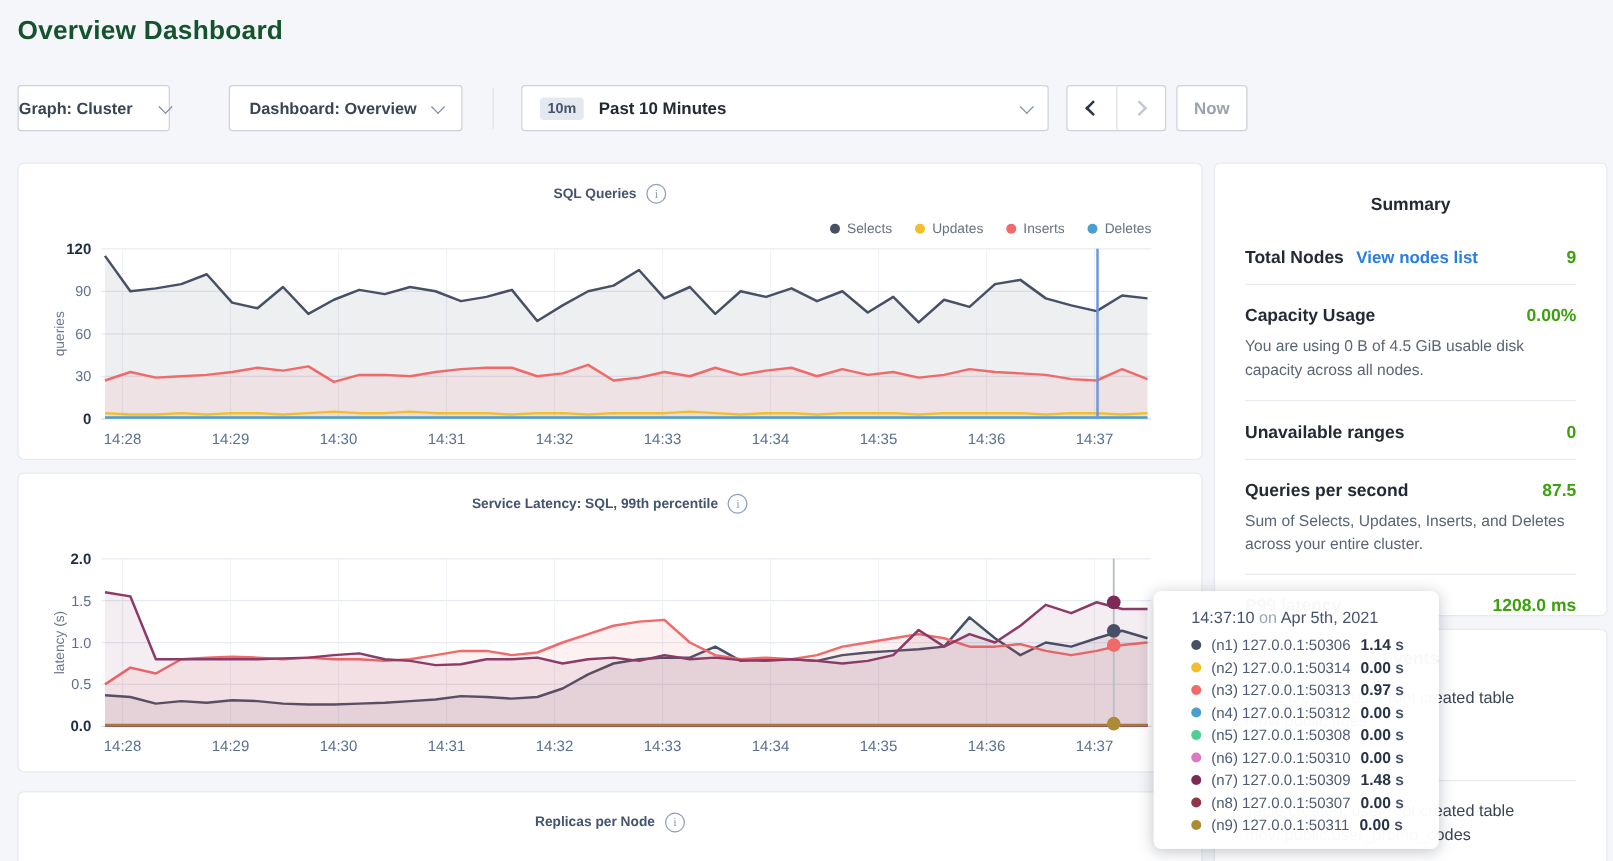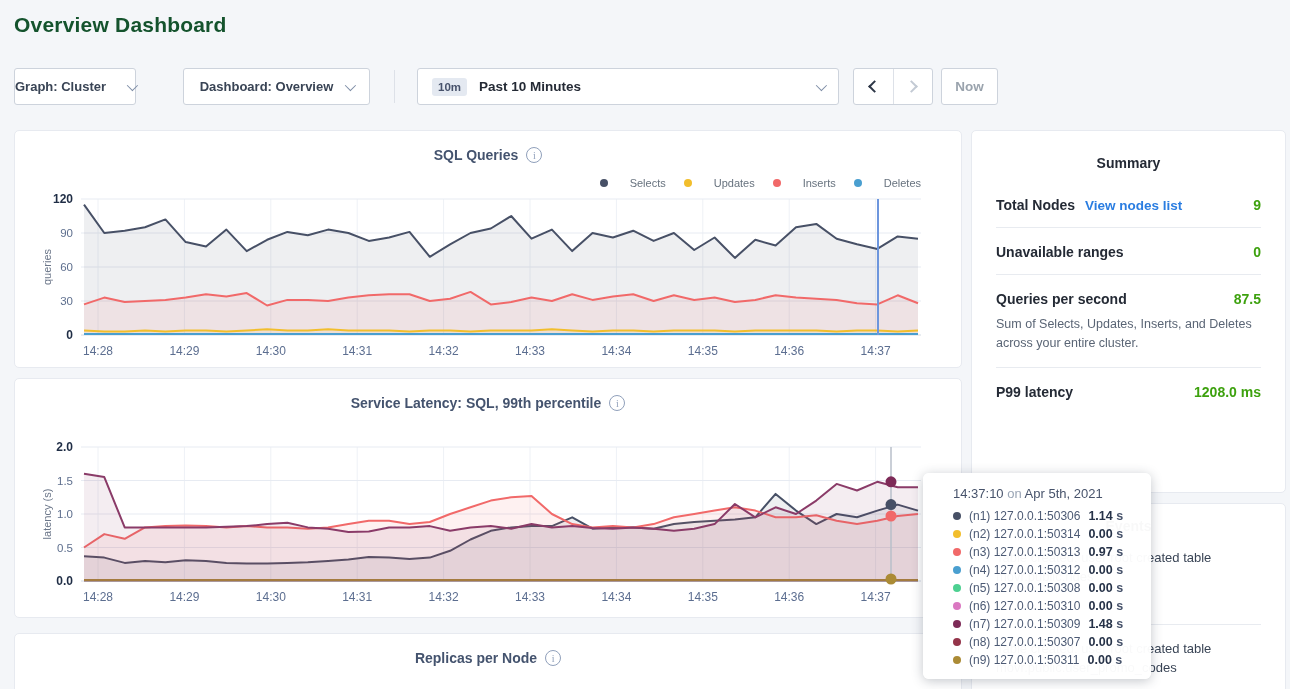--- a/index.html
+++ b/index.html
@@ -27,26 +27,26 @@
 
   
   .card { position:absolute; background:#fff; border:1px solid #e7eaf0; border-radius:5px; }
   #chart0 { left:14px; top:130px;  width:948px; height:238px; }
   #chart1 { left:14px; top:378px;  width:948px; height:240px; }
   #chart2 { left:14px; top:633px;  width:948px; height:70px; }
   #summary-card { left:971px; top:130px; width:315px; height:363px; }
   #events-card  { left:971px; top:503px; width:315px; height:200px; }
 
   .chart-head { position:absolute; top:16px; left:0; right:0; display:flex; justify-content:center; align-items:center; gap:8px; }
-  .chart-title { font-size:14px; font-weight:700; color:#44536e; }
+  .chart-title { font-size:11px; font-weight:700; color:#44536e; }
   .inf { width:16px; height:16px; border:1px solid #90a0bb; border-radius:50%; color:#90a0bb; font-size:10px; display:inline-flex;
          align-items:center; justify-content:center; cursor:pointer; }
   .inf::after { content:"i"; font-family:"Liberation Serif", serif; }
   .legend { position:absolute; top:46px; right:40px; display:flex; gap:18px; }
-  .leg-item { display:flex; align-items:center; gap:22px; font-size:11px; color:#67727e; cursor:pointer; }
+  .leg-item { display:flex; align-items:center; gap:6px; font-size:11px; color:#67727e; cursor:pointer; }
   .dot { width:8px; height:8px; border-radius:50%; flex:none; }
   svg.plot { position:absolute; left:0; top:0; }
   svg .xt { text-anchor:middle; font-size:12px; fill:#5c6e90; font-family:"Liberation Sans",sans-serif; }
   svg .yt { text-anchor:end; font-size:11.5px; fill:#5e6f8e; font-family:"Liberation Sans",sans-serif; }
   svg .yt.b { font-weight:700; fill:#1f2d45; font-size:12px; }
   svg .ylab { text-anchor:middle; font-size:11px; fill:#6b7689; font-family:"Liberation Sans",sans-serif; }
 
   
   .sum-title { padding:24px 0 10px; text-align:center; font-size:14px; font-weight:700; color:#242a35; }
   .sum-body { padding:0 24px; }
@@ -243,20 +243,27 @@
     <div class="sum-body">
         <div class="sum-row">
           <div class="sum-line">
             <span class="sum-label">Total Nodes</span>
             <a class="sum-link">View nodes list</a>
             <span class="sum-value">9</span>
           </div>
         </div>
         <div class="sum-row">
           <div class="sum-line">
+            <span class="sum-label">Capacity Usage</span>
+            <span class="sum-value">0.00%</span>
+          </div>
+          <div class="sum-sub">You are using 0 B of 4.5 GiB usable disk capacity across all nodes.</div>
+        </div>
+        <div class="sum-row">
+          <div class="sum-line">
             <span class="sum-label">Unavailable ranges</span>
             <span class="sum-value">0</span>
           </div>
         </div>
         <div class="sum-row">
           <div class="sum-line">
             <span class="sum-label">Queries per second</span>
             <span class="sum-value">87.5</span>
           </div>
           <div class="sum-sub">Sum of Selects, Updates, Inserts, and Deletes across your entire cluster.</div>

